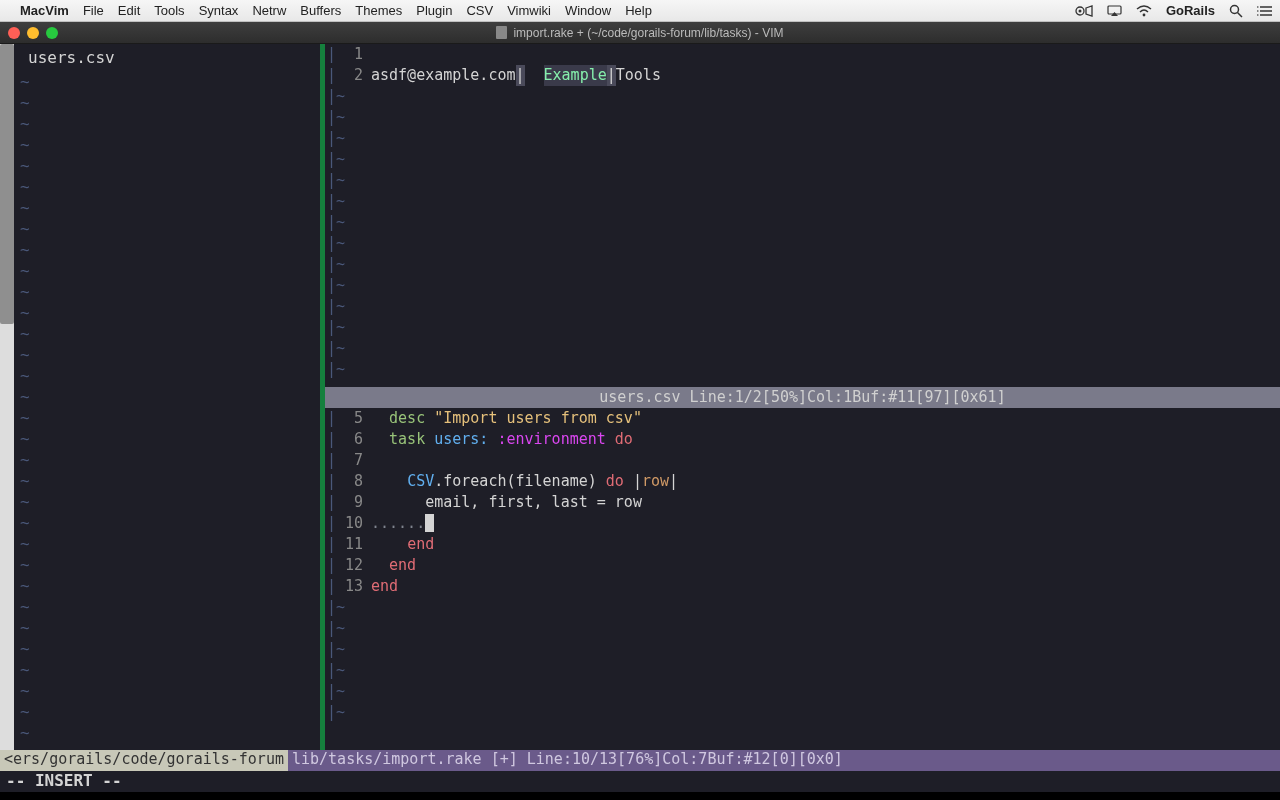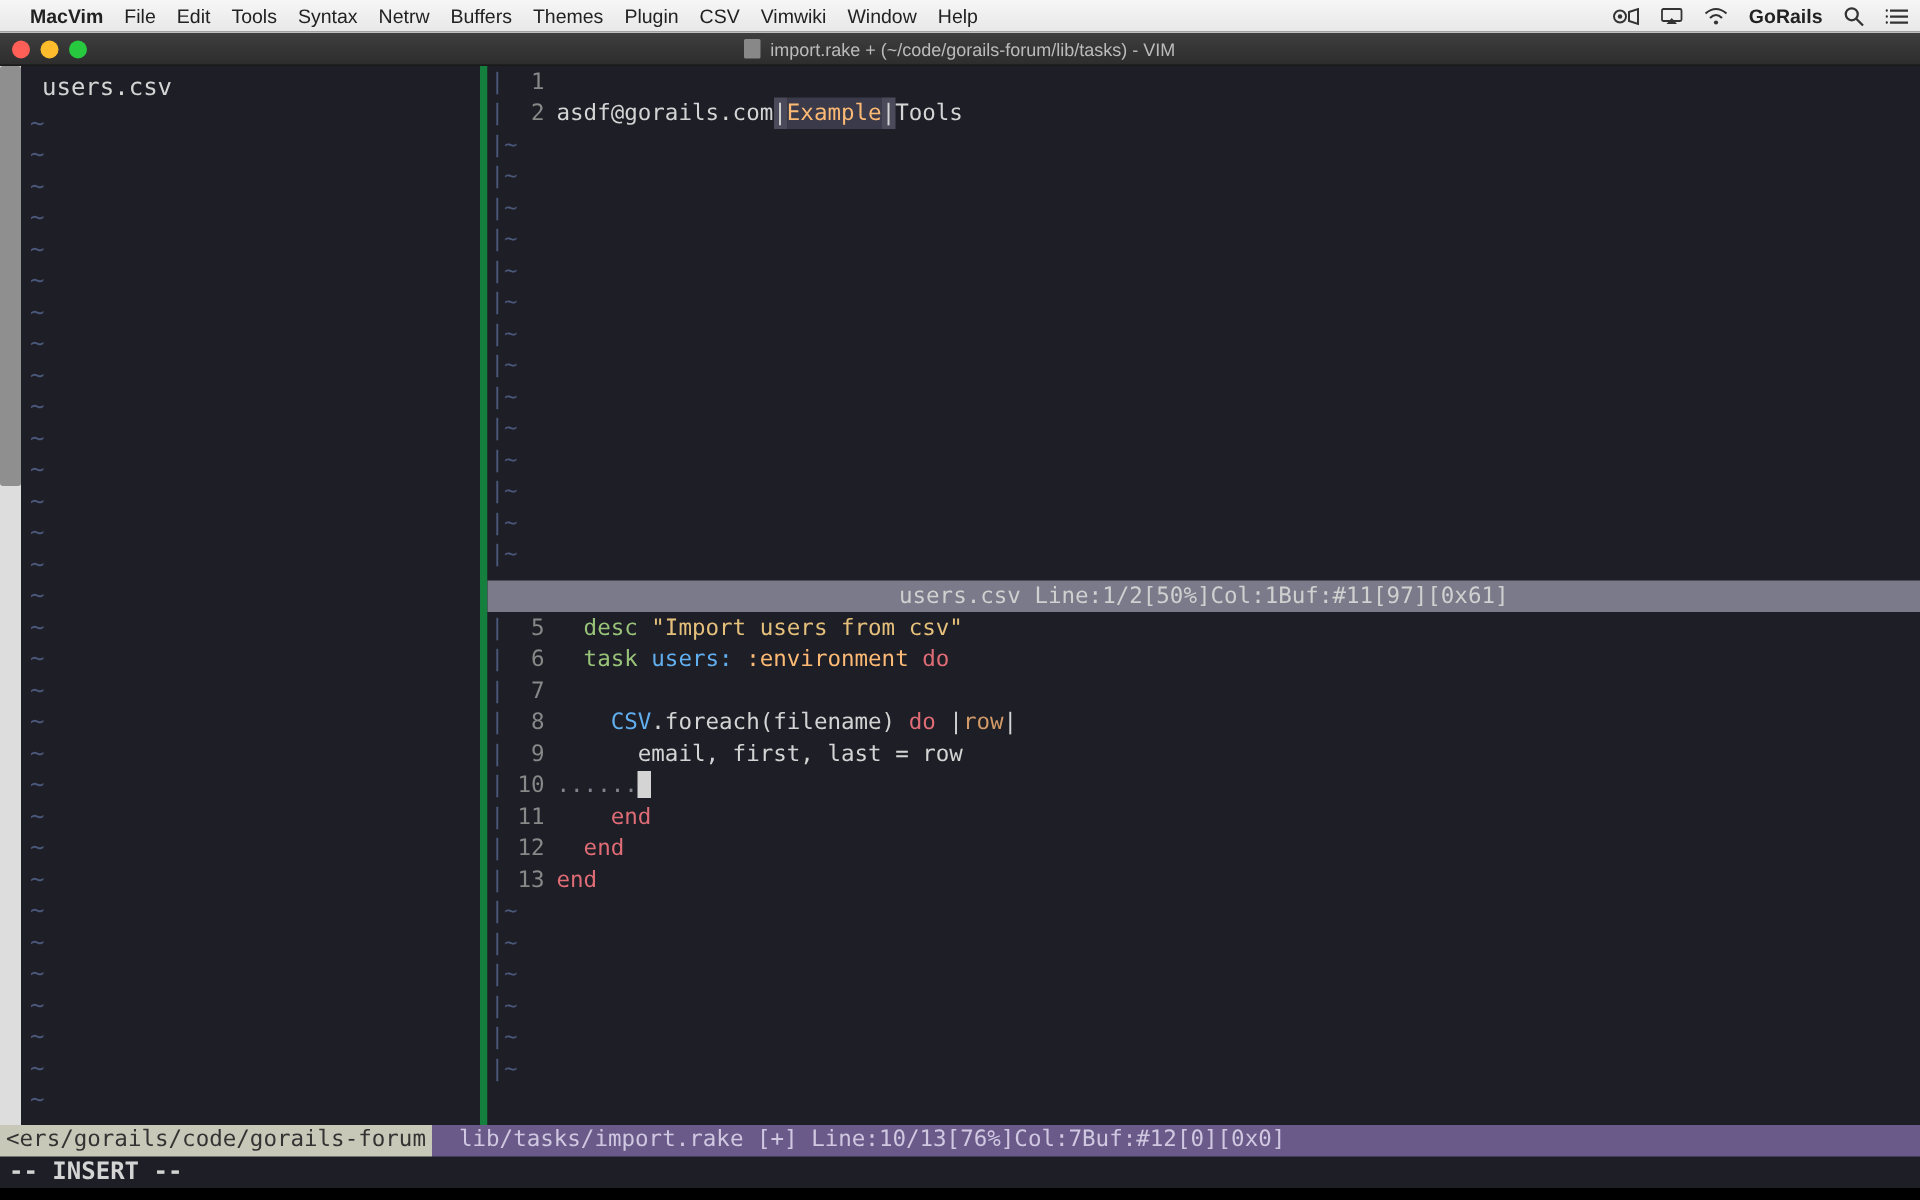--- a/index.html
+++ b/index.html
@@ -162,26 +162,26 @@
     .tilde-right {
       color: #4a587a;
       padding-left: 2px;
       line-height: 21px;
     }
     
     
     .kw-red { color: #e06c75; }
     .kw-green { color: #98c379; }
     .kw-blue { color: #61afef; }
-    .kw-cyan { color: #fdba74; }
+    .kw-cyan { color: #d946ef; }
     .kw-yellow { color: #e5c07b; }
     .kw-orange { color: #d19a66; }
     .kw-gray { color: #7f848e; }
     .sel-bg { background: #4a4a5a; color: #d4d4d4; display: inline-block; }
-    .sel-example { background: #3a3a4a; color: #fdba74; display: inline-block; }
+    .sel-example { background: #3a3a4a; color: #86efac; display: inline-block; margin-left: 19px; }
     .cursor-bar { display: inline-block; width: 9px; height: 18px; background: #d4d4d4; vertical-align: text-bottom; }
     
     
     .split-status {
       background: #7a7a8a;
       color: #d0d0d0;
       font-size: 15px;
       padding: 1px 4px;
       height: 21px;
       text-align: center;
@@ -194,21 +194,21 @@
     .main-status-left {
       background: #c8c8b8;
       color: #333;
       padding: 0 4px;
       font-size: 15px;
     }
     .main-status-right {
       background: #6a5a8a;
       color: #d0c8e0;
       flex: 1;
-      padding: 0 18px;
+      padding: 0 4px;
       font-size: 15px;
     }
     
     .mode-line {
       height: 21px;
       background: #1e1e27;
       color: #d4d4d4;
       padding: 0 6px;
       font-size: 16px;
       font-family: "Menlo", monospace;
@@ -303,21 +303,21 @@
   <div class="right-pane">
 
     <div class="code-area" style="height: 349px;">
       <div class="code-line">
         <span class="gutter-mark">|</span>
         <span class="line-num">1</span>
       </div>
       <div class="code-line">
         <span class="gutter-mark">|</span>
         <span class="line-num">2</span>
-        <span class="code-text"><span>asdf@gorails.com</span><span class="sel-bg">|</span><span class="sel-example">Example</span><span class="sel-bg">|</span><span>Tools</span></span>
+        <span class="code-text"><span>asdf@example.com</span><span class="sel-bg">|</span><span class="sel-example">Example</span><span class="sel-bg">|</span><span>Tools</span></span>
       </div>
       <div class="tilde-right">|~<br>|~<br>|~<br>|~<br>|~<br>|~<br>|~<br>|~<br>|~<br>|~<br>|~<br>|~<br>|~<br>|~</div>
     </div>
 
     <div class="split-status">users.csv  Line:1/2[50%]Col:1Buf:#11[97][0x61]</div>
 
     <div class="code-area" style="flex:1">
       <div class="code-line">
           <span class="gutter-mark">|</span>
           <span class="line-num">5</span>

